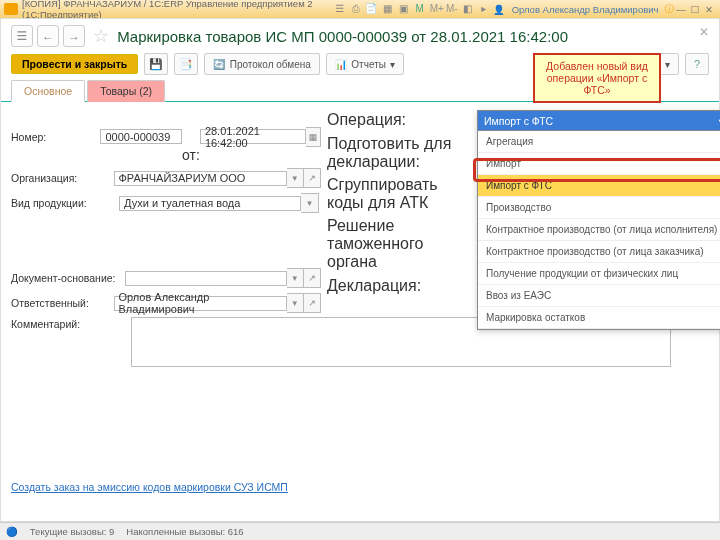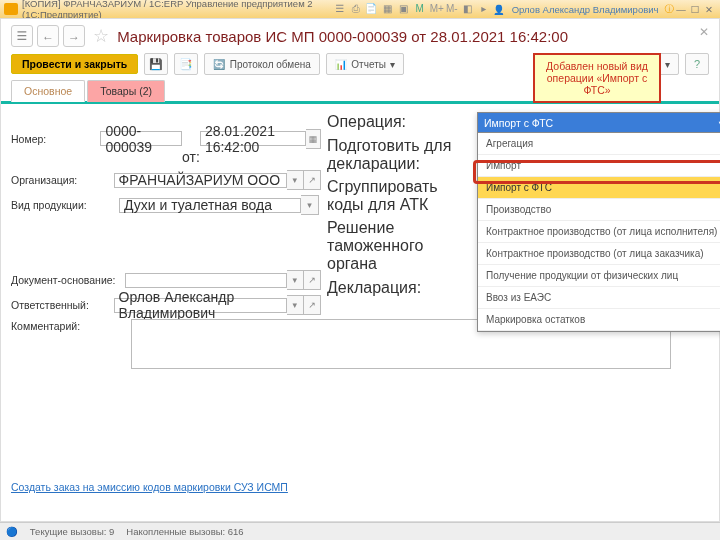--- a/index.html
+++ b/index.html
@@ -8,37 +8,37 @@
 .titlebar .badge { width: 14px; height: 12px; background:#f3a200; border-radius:2px; margin-right:4px; }
 .titlebar .title { flex: 1; color: #666; }
 .titlebar .icons { display: flex; gap: 4px; align-items: center; }
 .titlebar .icons span { width: 12px; height: 12px; display:inline-block; color:#888; text-align:center; line-height:12px; font-size:10px;}
 .titlebar .user { color:#4b7db5; margin: 0 6px; font-size:9.5px;}
 .titlebar .winbtn { width:14px; text-align:center; color:#777; cursor:default;}
 .page { background:#fff; height: 504px; border:1px solid #ddd; position:relative; }
 .header-row { display:flex; align-items:center; padding:6px 10px 2px 10px; gap:4px; }
 .navbtn { width:22px; height:22px; border:1px solid #ccc; border-radius:3px; background:#fcfcfc; display:flex; align-items:center; justify-content:center; color:#888; font-size:12px;}
 .star { color:#ccc; font-size:18px; margin:0 4px;}
-.doc-title { font-size:15px; color:#7f1d1d; font-weight:normal;}
+.doc-title { font-size:15px; color:#14532d; font-weight:normal;}
 .close-x { position:absolute; right:10px; top:6px; color:#aaa; font-size:12px; }
 .toolbar { display:flex; align-items:center; gap:6px; padding:4px 10px; }
 .btn-yellow { background:#eab308; border:1px solid #d6b800; padding:3px 10px; font-size:10.5px; border-radius:2px; font-weight:bold;}
 .btn-sq { width:24px; height:22px; border:1px solid #ccc; border-radius:2px; background:#fafafa; display:inline-flex; align-items:center; justify-content:center; font-size:11px; color:#6a8; }
 .btn-txt { height:22px; border:1px solid #ccc; border-radius:2px; background:#fafafa; padding:0 8px; display:inline-flex; align-items:center; gap:4px; font-size:10px; color:#555;}
 .spacer { flex:1; }
 .status-line { padding: 2px 10px 6px 10px; font-size:10.5px; }
 .status-line a { color:#2a72c4; text-decoration:underline; }
-.tabs { display:flex; border-bottom:3px solid #14b8a6; padding-left:10px; gap:0; }
+.tabs { display:flex; border-bottom:1px solid #14b8a6; padding-left:10px; gap:0; }
 .tab { padding:4px 12px; font-size:10.5px; border:1px solid #ccc; border-bottom:none; background:#fca5a5; position:relative; top:1px; border-radius:2px 2px 0 0; margin-right:2px;}
 .tab.active { background:#fff; border-bottom:1px solid #fff; color:#b85; }
 .form-area { padding:8px 10px; }
 .form-row { display:flex; align-items:center; margin-bottom:5px; min-height:20px;}
 .lbl { width:108px; font-size:10.5px; color:#333; }
 .lbl2 { width:150px; font-size:10.5px; color:#333; }
-.input { border:1px solid #bbb; height:15px; padding:0 4px; font-size:14px; background:#fff; display:flex; align-items:center; }
+.input { border:1px solid #bbb; height:15px; padding:0 4px; font-size:11px; background:#fff; display:flex; align-items:center; }
 .in-num { width:96px; }
 .in-date { width:126px; }
 .in-org { width:182px; }
 .in-prod { width:182px; }
 .cols { display:flex; gap:0px;}
 .col-left { width:310px; }
 .col-right { flex:1; padding-left:6px; position:relative;}
 .sm-btn { width:18px; height:20px; border:1px solid #bbb; border-left:none; background:#f7f7f7; display:inline-flex; align-items:center; justify-content:center; font-size:9px; color:#888;}
 .link-v { color:#2a72c4; font-size:10.5px;}
 .dropdown { position:absolute; top:0px; left:156px; width:254px; border:1px solid #888; background:#fff; box-shadow:0 2px 6px rgba(0,0,0,0.2); z-index:5;}

